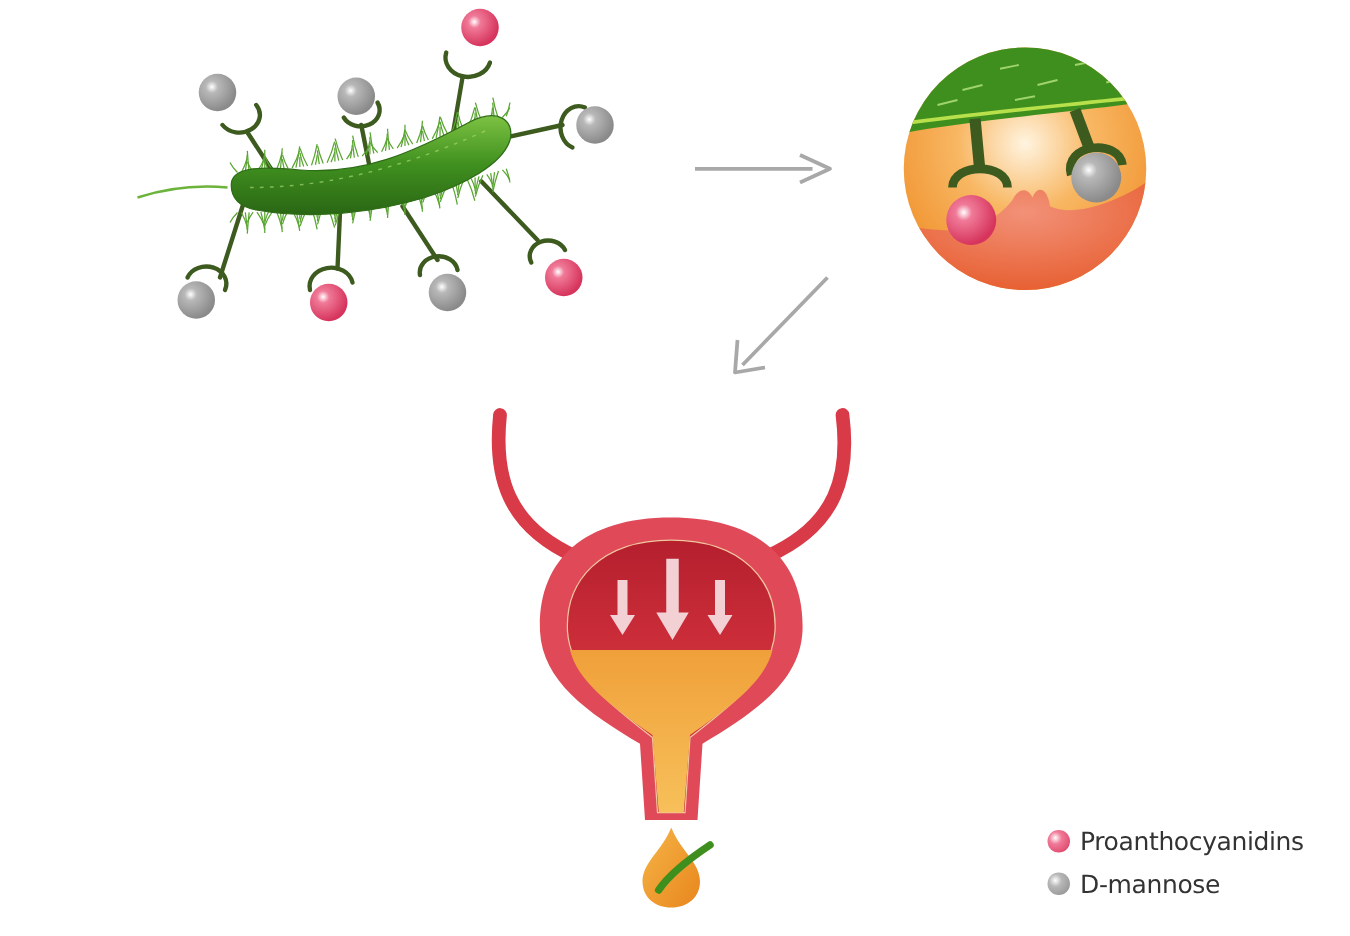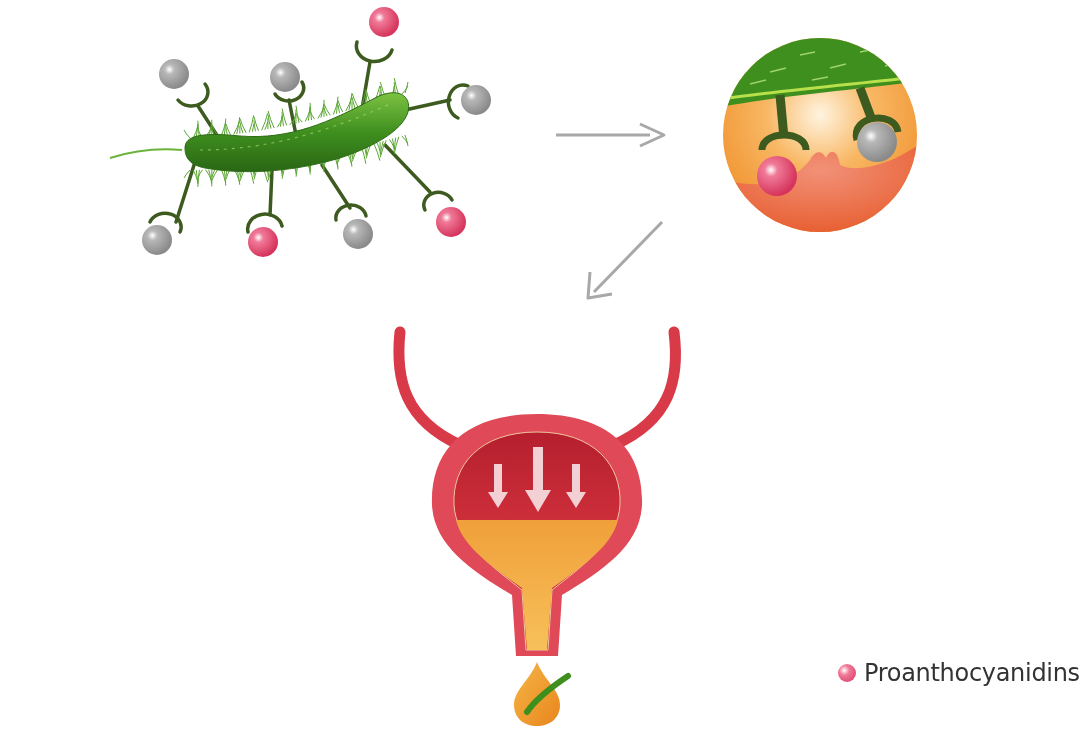--- a/index.html
+++ b/index.html
@@ -1,21 +1,21 @@
 <!DOCTYPE html>
 <html><head>
   <meta charset="utf-8">
   <style>
     html, body { margin: 0; padding: 0; background: #ffffff; }
     body { width: 1080px; height: 749px; position: relative; overflow: hidden; font-family: "Liberation Sans", sans-serif; }
     svg#scene { position: absolute; left: 0; top: 0; }
     .legend { position: absolute; left: 838px; top: 656px; }
     .legend-row { display: flex; align-items: center; height: 34px; }
     .legend-dot { width: 18px; height: 18px; border-radius: 50%; margin-right: 8px; }
-    .legend-label { font-family: "DejaVu Sans", sans-serif; font-size: 24px; color: #333333; letter-spacing: -0.3px; }
+    .legend-label { font-family: "DejaVu Sans", sans-serif; font-size: 20px; color: #333333; letter-spacing: -0.3px; }
   </style>
 </head>
 <body>
 
 <svg id="scene" width="1080" height="749" viewBox="0 0 1080 749">
   <defs>
     <radialGradient id="gPink" cx="35%" cy="35%" r="65%">
       <stop offset="0%" stop-color="#ffffff"></stop>
       <stop offset="25%" stop-color="#f07a98"></stop>
       <stop offset="100%" stop-color="#d6345c"></stop>
@@ -296,13 +296,17 @@
     <path d="M537 662 C 530 680, 514 690, 514 705 C 514 718, 524 726, 537 726 C 550 726, 560 718, 560 705 C 560 690, 544 680, 537 662 Z" fill="url(#gDrop)"></path>
     <path d="M527 712 C 535 700, 550 688, 568 676" stroke="#3f8f1f" stroke-width="6" stroke-linecap="round" fill="none"></path>
   </g>
 </svg>
 
 <div class="legend">
   <div class="legend-row">
     <span class="legend-dot" style="background: radial-gradient(circle at 35% 35%, #ffffff 0%, #f07a98 30%, #d6345c 100%);"></span>
     <span class="legend-label">Proanthocyanidins</span>
   </div>
+  <div class="legend-row">
+    <span class="legend-dot" style="background: radial-gradient(circle at 35% 35%, #ffffff 0%, #b8b8b8 30%, #8a8a8a 100%);"></span>
+    <span class="legend-label">D-mannose</span>
+  </div>
 </div>
 
 </body></html>

